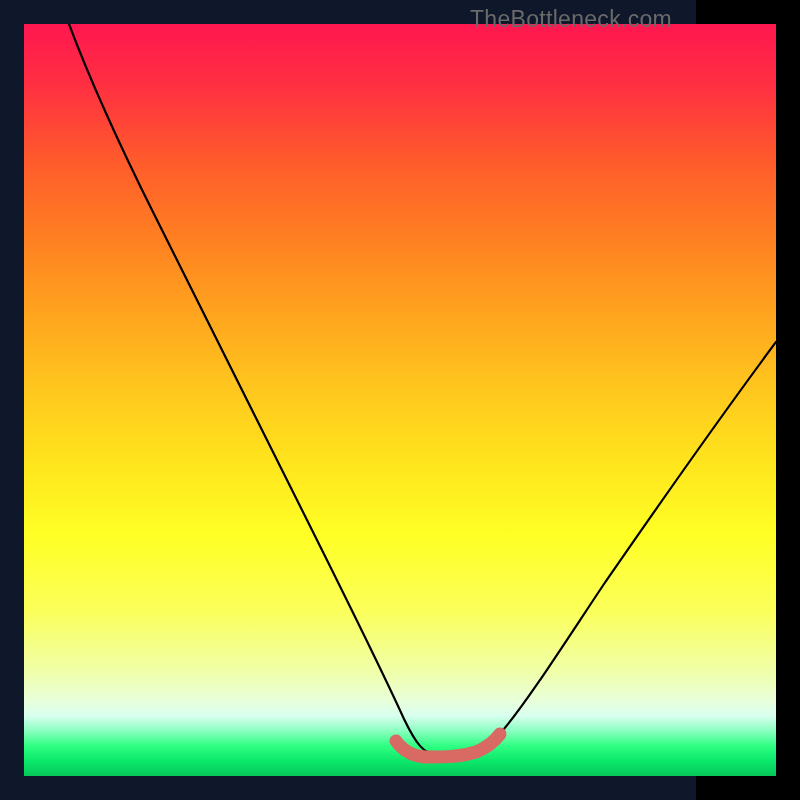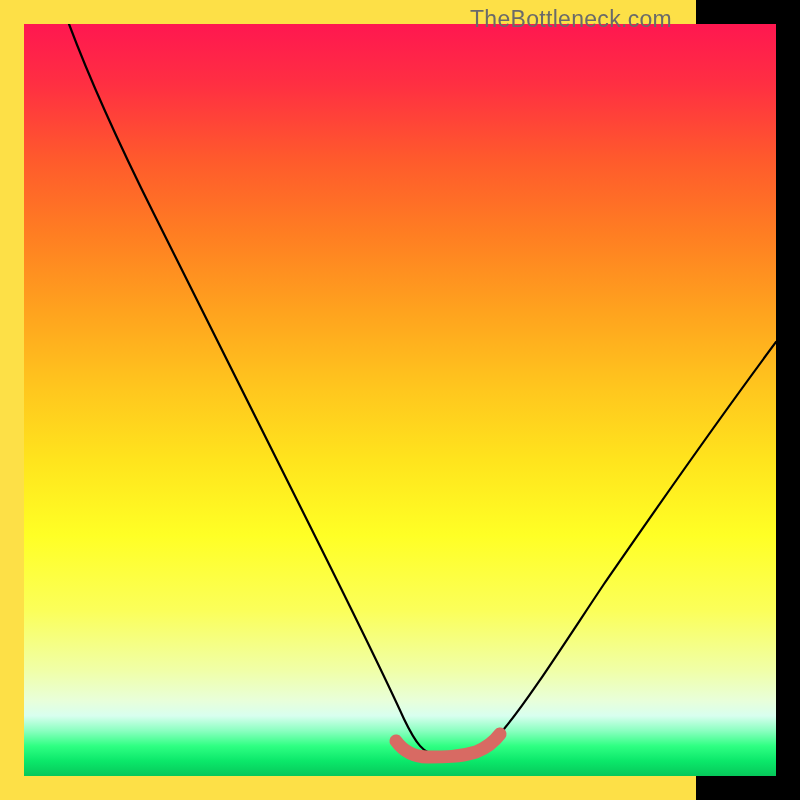--- a/index.html
+++ b/index.html
@@ -8,21 +8,21 @@
     width: 800px;
     height: 800px;
     background: #000;
     overflow: hidden;
     font-family: Arial, Helvetica, sans-serif;
   }
   .stage {
     position: relative;
     width: 696px;
     height: 800px;
-    background: #fde047;
+    background: #0f172a;
   }
   .watermark {
     position: absolute;
     top: 6px;
     right: 24px;
     color: #6a6a6a;
     font-size: 23px;
     font-weight: 500;
     letter-spacing: 0.3px;
     z-index: 50;

